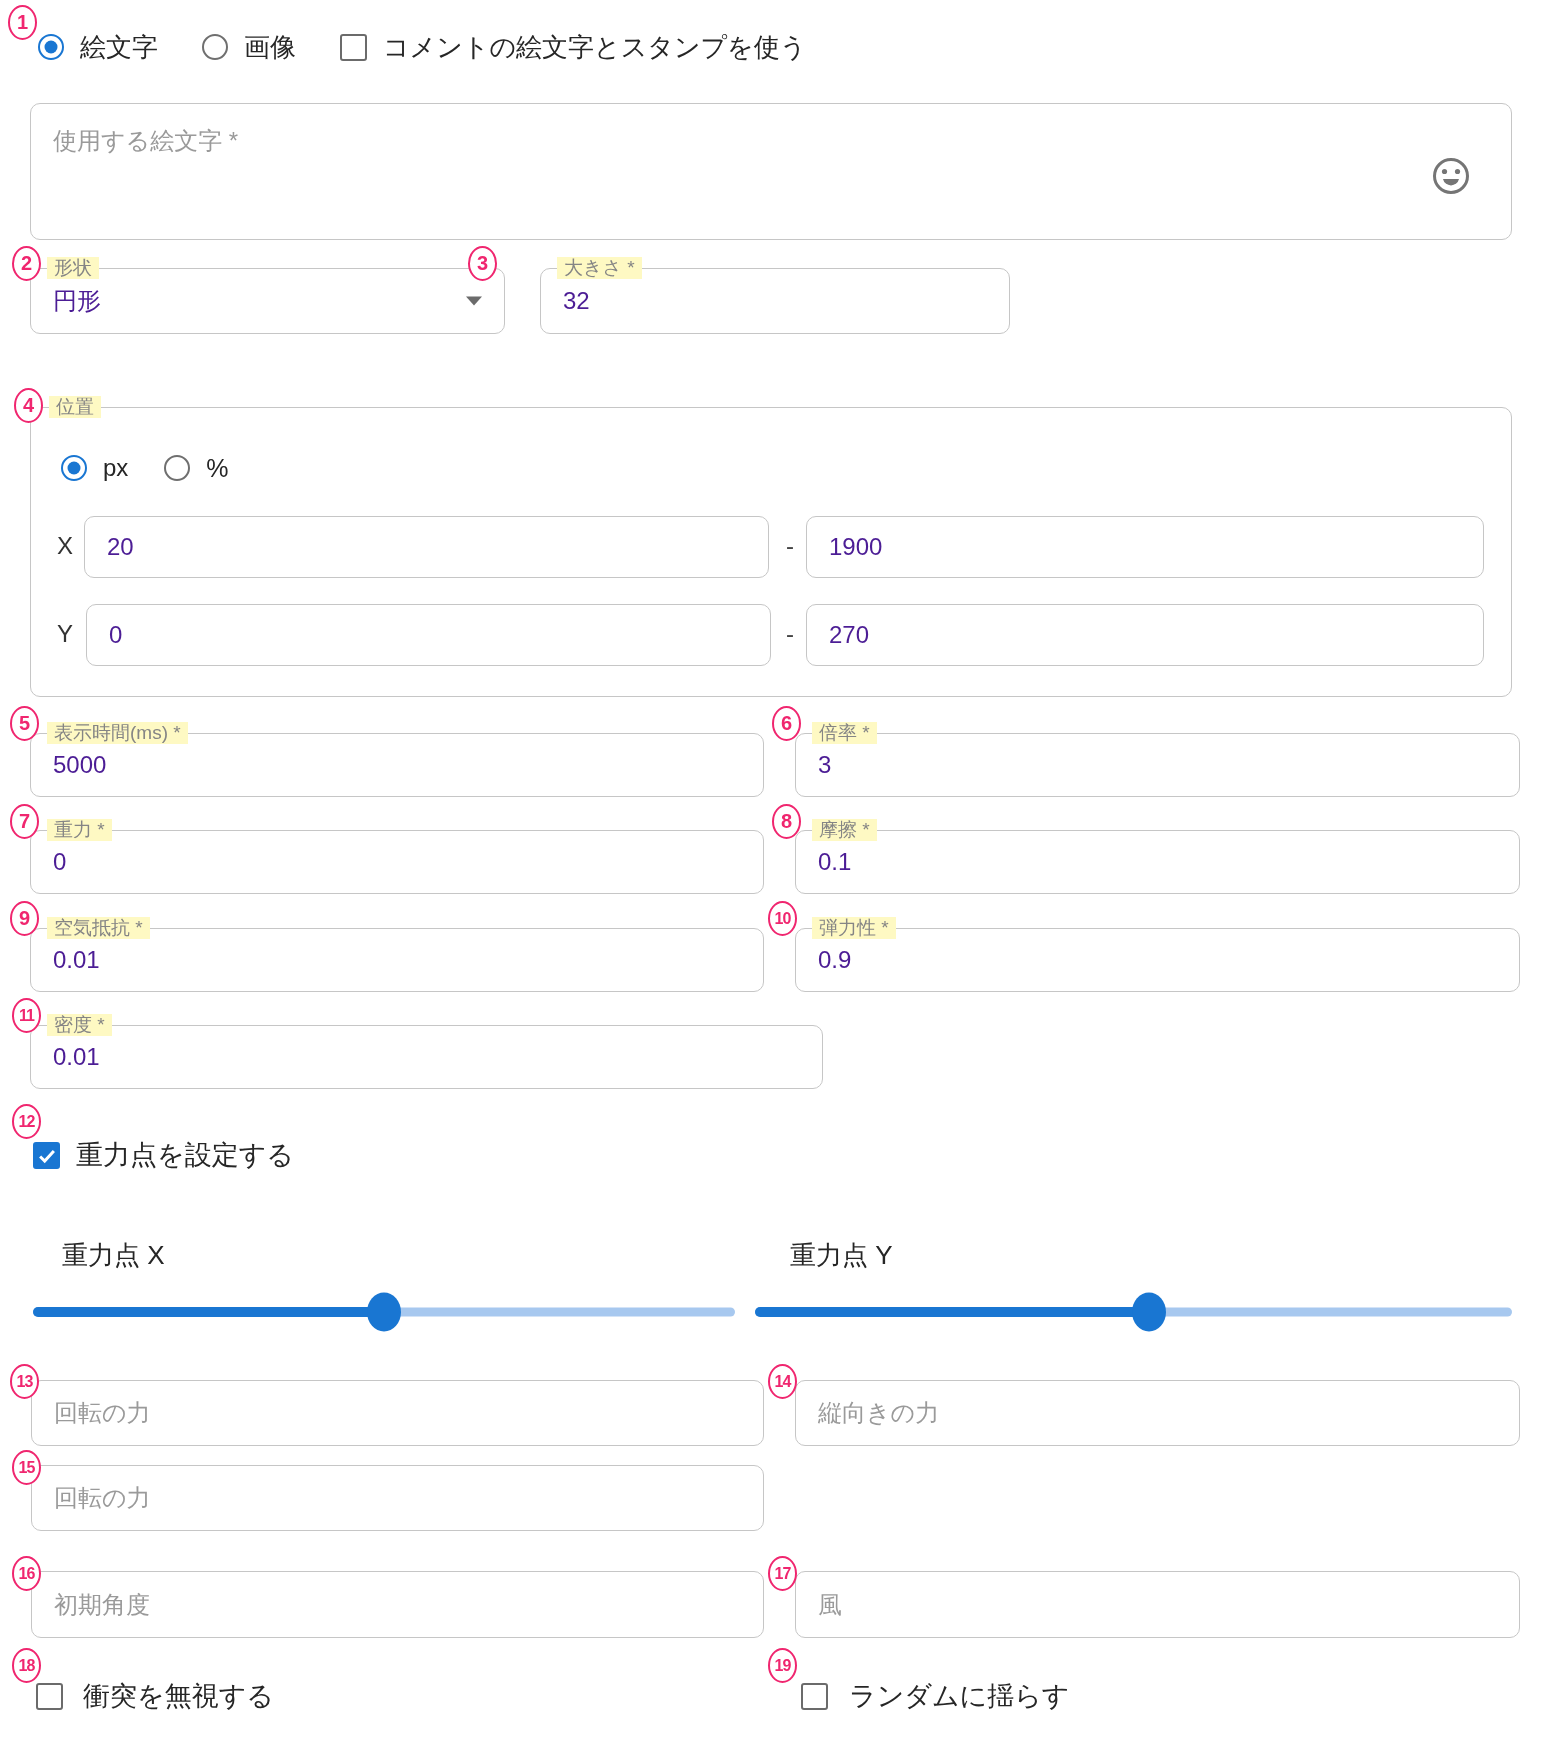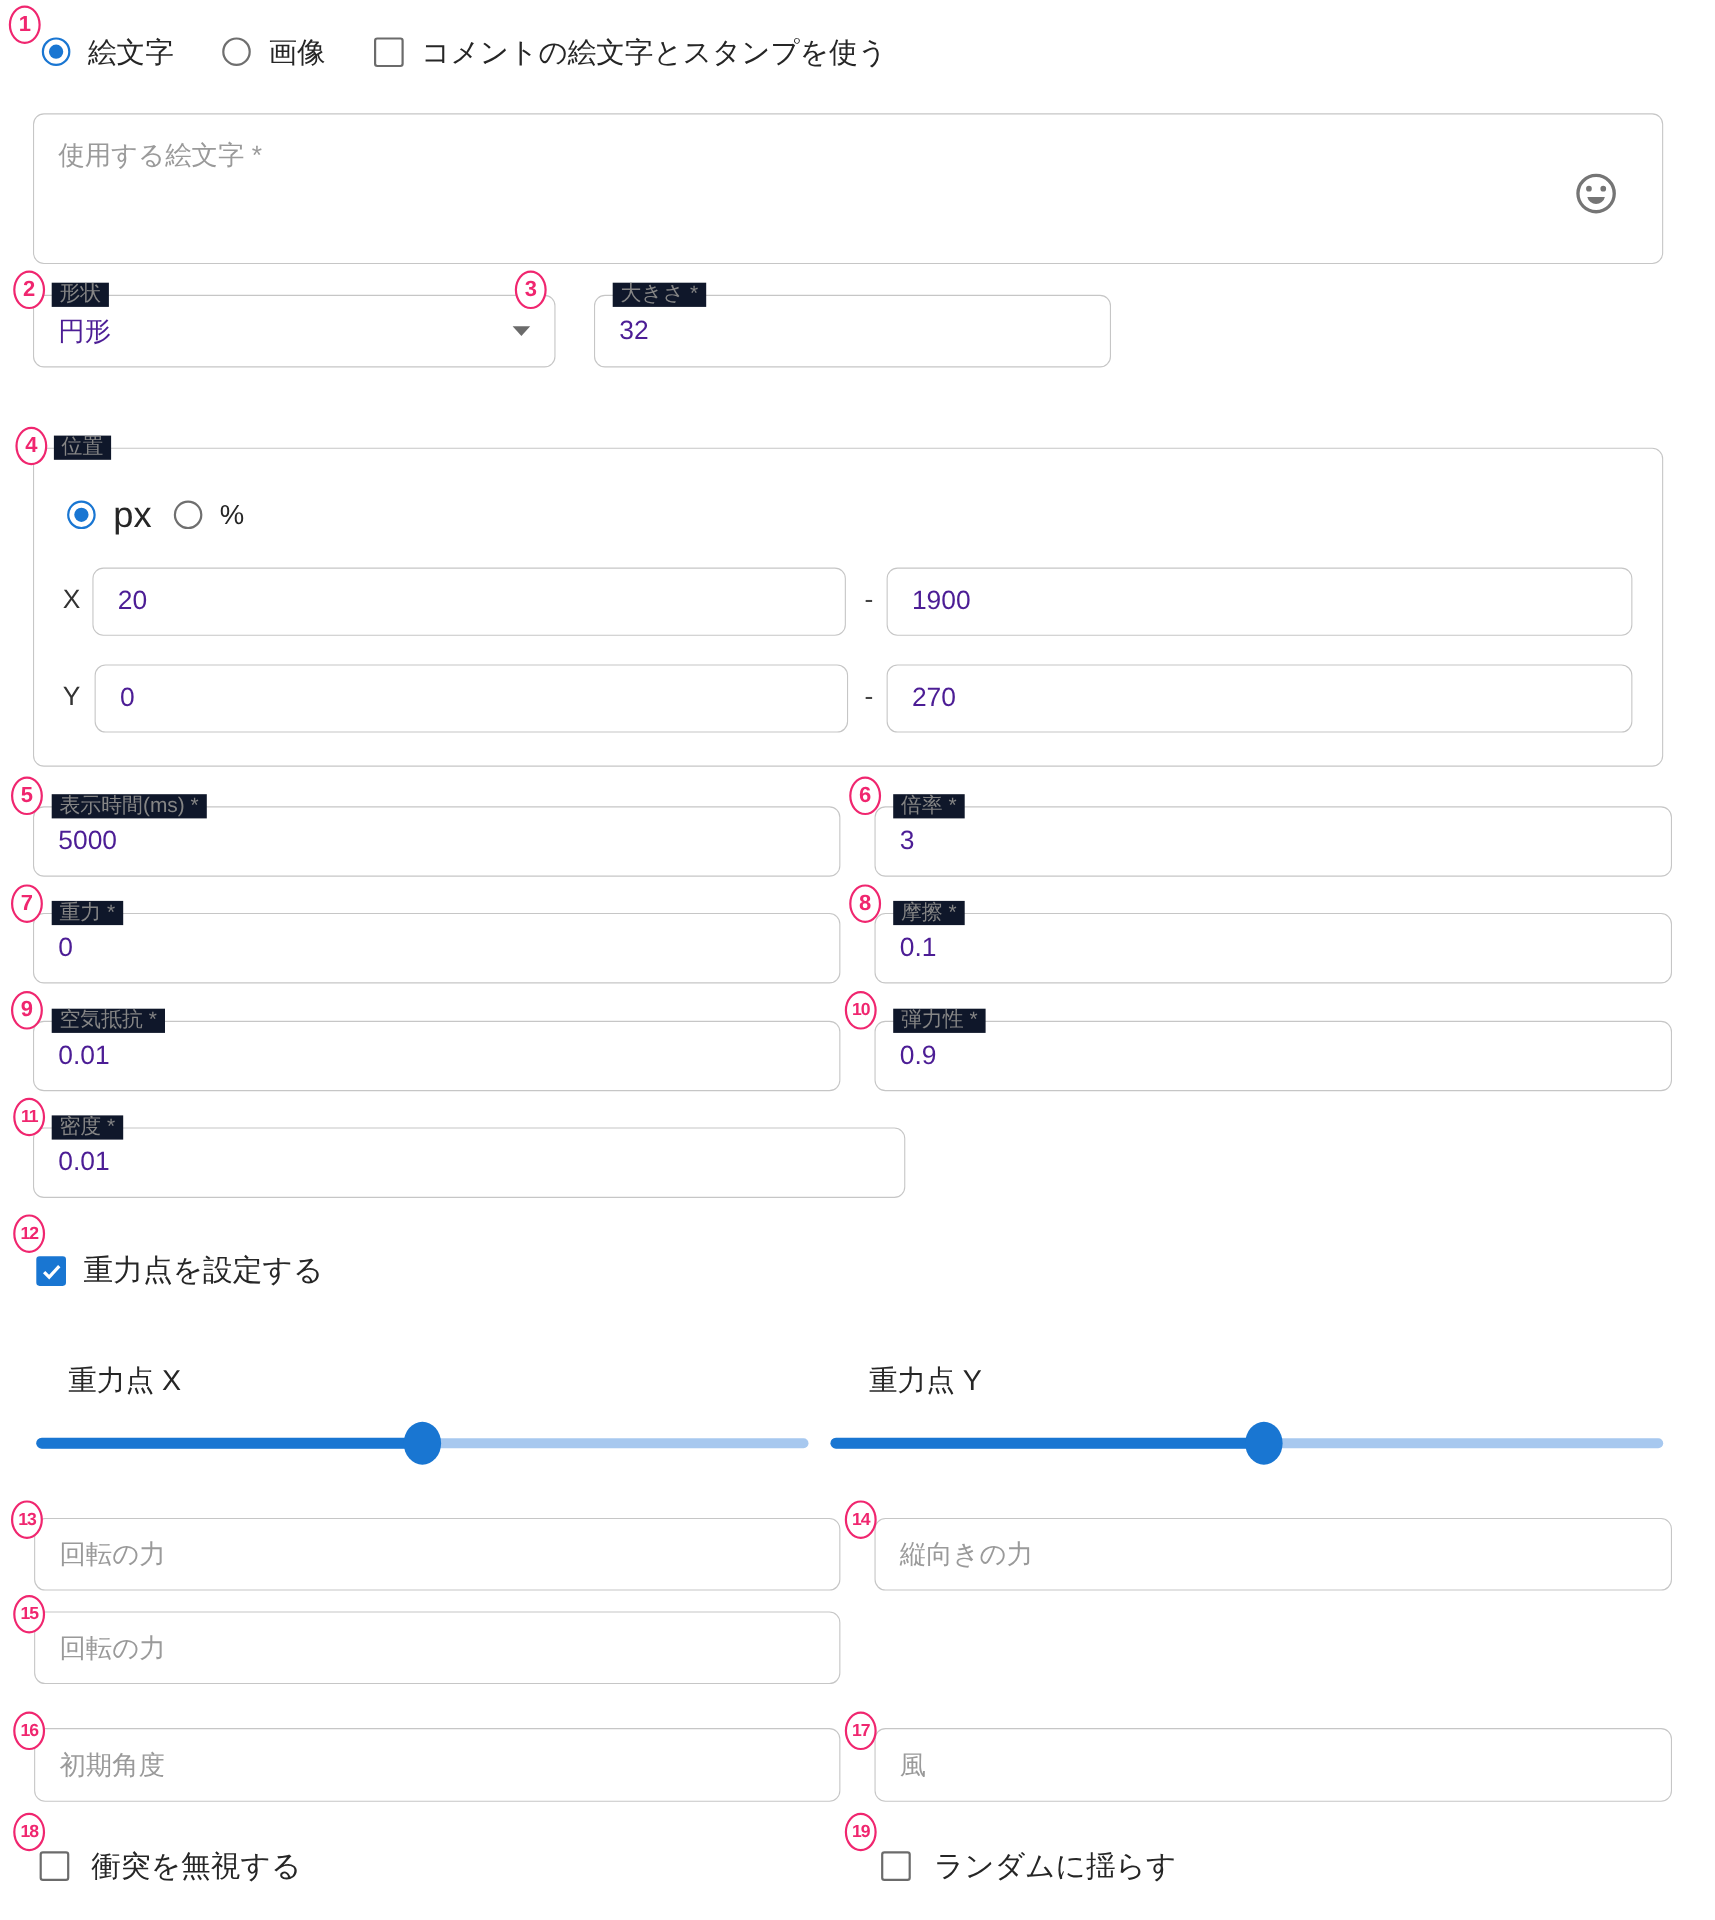--- a/index.html
+++ b/index.html
@@ -15,21 +15,21 @@
     display:flex; align-items:center; justify-content:center;
     background:#fff; z-index:30;
   }
   .badge.two { font-size:16px; letter-spacing:-1px; }
 
   
   .obox {
     position:absolute; border:1px solid #c6c6c6; border-radius:10px; background:#fff;text-align:center;
   }
   .obox .flabel {
-    position:absolute; top:-12px; left:16px; background:#0f172a; padding:0 7px;
+    position:absolute; top:-12px; left:16px; background:#fef9c3; padding:0 7px;
     font-size:19px; color:#858585; white-space:nowrap; line-height:22px;
   }
   .obox .fvalue {
     position:absolute; left:22px; top:0; height:100%; display:flex; align-items:center;
     font-size:24px; color:#4c1d95;
   }
   .obox .fplaceholder {
     position:absolute; left:22px; top:0; height:100%; display:flex; align-items:center;
     font-size:24px; color:#9a9a9a;
   }
@@ -125,21 +125,21 @@
   <div class="obox" style="left:540px;top:268px;width:470px;height:66px">
     <span class="flabel">大きさ *</span>
     <span class="fvalue">32</span>
   </div>
 
   <div class="obox" style="left:30px;top:407px;width:1482px;height:290px;border-radius:10px">
     <span class="flabel" style="left:18px">位置</span>
 
     <div class="row-flex" style="left:30px;top:44px;height:32px">
       <span class="radio on"></span>
-      <span class="ctrl-label" style="font-size:33px;margin-right:20px">px</span>
+      <span class="ctrl-label" style="font-size:24px;margin-right:36px">px</span>
       <span class="radio off"></span>
       <span class="ctrl-label" style="font-size:25px">%</span>
     </div>
 
     <span class="xy-label" style="left:26px;top:124px">X</span>
     <div class="obox" style="left:53px;top:108px;width:685px;height:62px">
       <span class="fvalue">20</span>
     </div>
     <span class="dash" style="left:755px;top:124px">-</span>
     <div class="obox" style="left:775px;top:108px;width:678px;height:62px">

